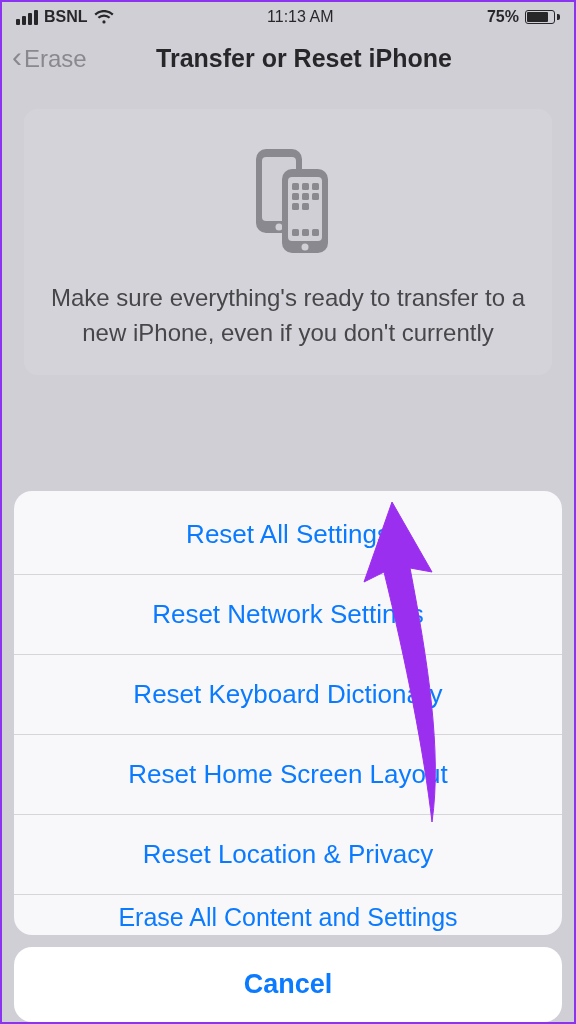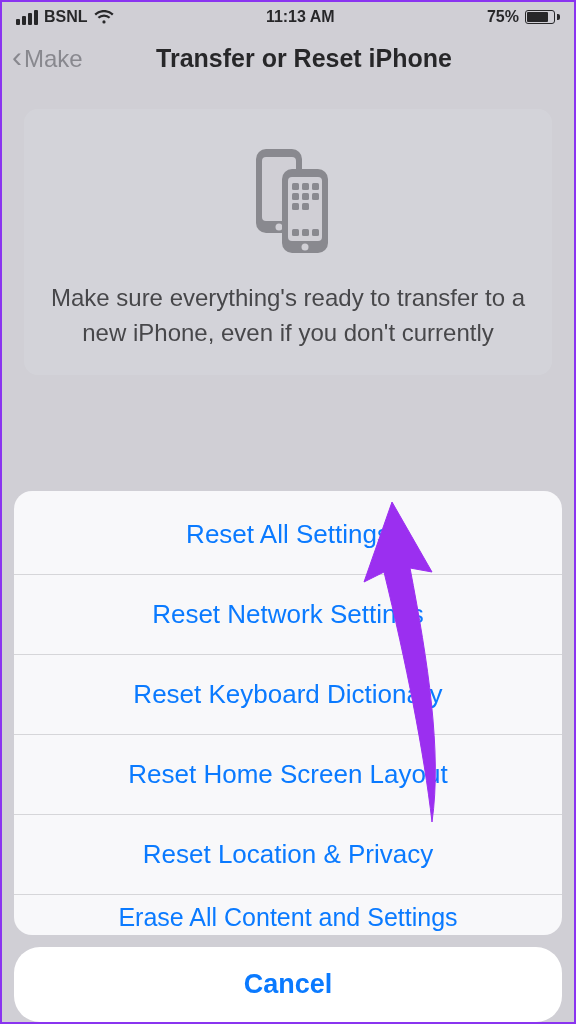--- a/index.html
+++ b/index.html
@@ -23,21 +23,21 @@
   .status-bar {
     display: flex;
     align-items: center;
     justify-content: space-between;
     padding: 6px 14px 4px 14px;
     font-size: 16px;
     font-weight: 600;
     color: #111;
   }
   .status-left, .status-right { display: flex; align-items: center; gap: 6px; }
-  .status-center { font-weight: 700; }
+  .status-center { font-weight: 400; }
   .signal-bars { display: flex; align-items: flex-end; gap: 2px; }
   .signal-bars span {
     display: inline-block; width: 4px; background:#111; border-radius:1px;
   }
   .signal-bars span:nth-child(1){height:6px;}
   .signal-bars span:nth-child(2){height:9px;}
   .signal-bars span:nth-child(3){height:12px;}
   .signal-bars span:nth-child(4){height:15px;}
   .wifi-icon svg { display:block; }
   .battery {
@@ -140,21 +140,21 @@
   .sheet-item:first-child { border-top: none; padding-top:28px; }
   .sheet-item.truncated {
     padding: 8px 10px 0 10px;
     font-size: 25px;
     color: #0a7aff;
     height: 41px;
     overflow: hidden;
   }
   .cancel-btn {
     background: #ffffff;
-    border-radius: 26px;
+    border-radius: 18px;
     text-align: center;
     padding: 22px 10px;
     font-size: 27px;
     font-weight: 600;
     color: #0a7aff;
     margin-bottom: 0px;
   }
 
   
   .arrow {
@@ -196,21 +196,21 @@
             <span class="battery-fill"></span>
           </span>
         <span class="battery-tip"></span>
       </span>
     </div>
   </div>
 
   <div class="nav-bar">
     <div class="back-btn">
       <span class="back-chevron">‹</span>
-      <span>Make</span>
+      <span>Erase</span>
     </div>
     <div class="nav-title">Transfer or Reset iPhone</div>
   </div>
 
   <div class="card">
     <div class="device-illustration">
       <svg width="120" height="120" viewBox="0 0 120 120">
 
         <rect x="28" y="12" width="46" height="84" rx="10" fill="#8f8f94"></rect>
         <rect x="34" y="20" width="34" height="64" rx="4" fill="#e9e8ee"></rect>

